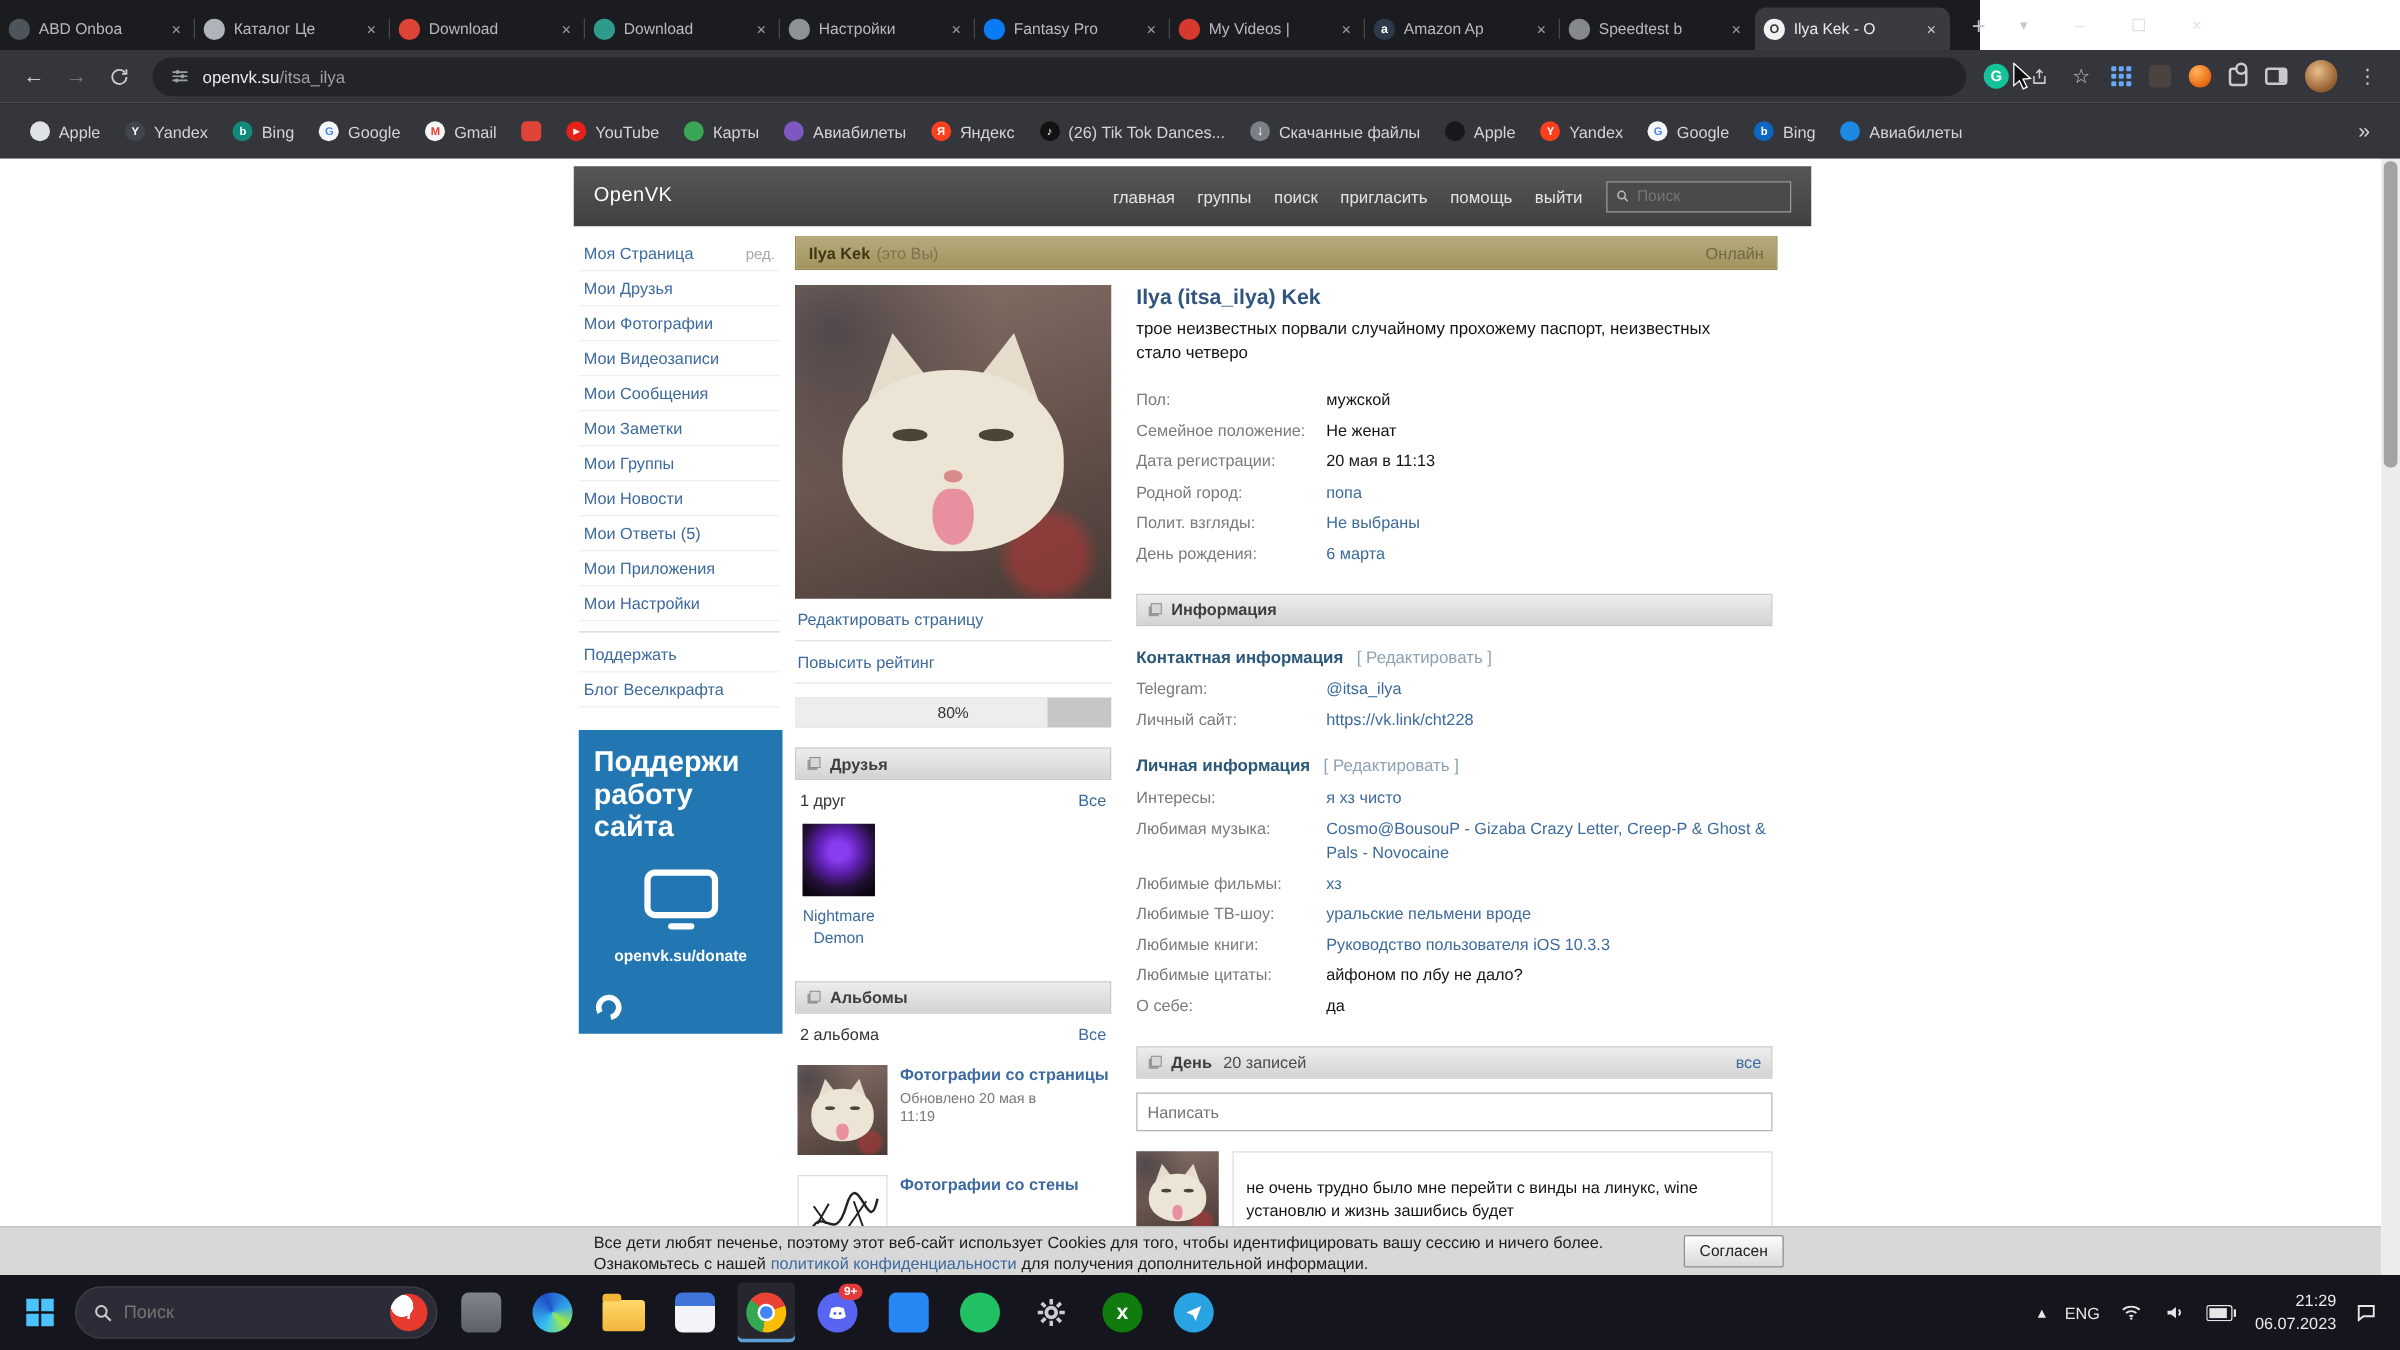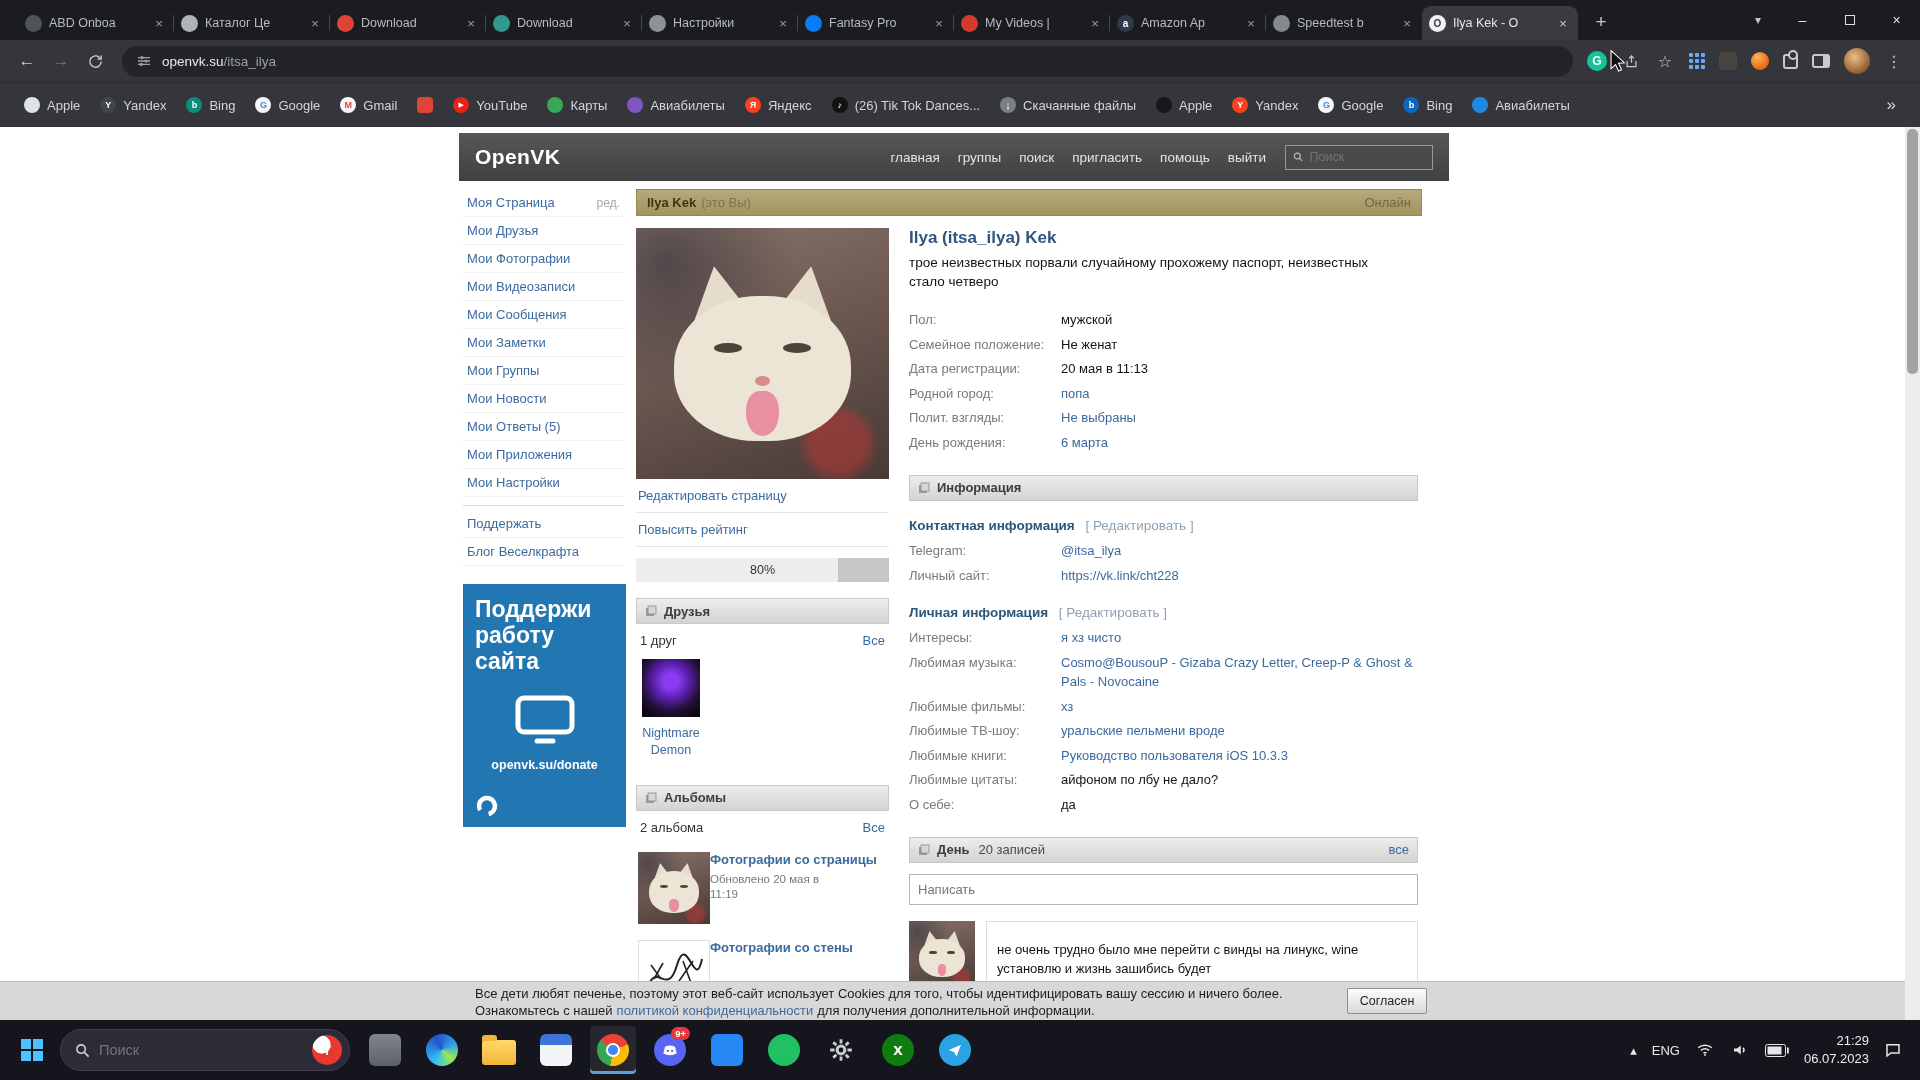--- a/index.html
+++ b/index.html
@@ -1,21 +1,21 @@
 <!DOCTYPE html>
 <html><head>
 <meta charset="utf-8">
 <style>
 *{margin:0;padding:0;box-sizing:border-box}
 html,body{width:1920px;height:1080px;overflow:hidden;font-family:"Liberation Sans","DejaVu Sans",sans-serif;background:#fff}
 .screen{position:relative;width:1920px;height:1080px;background:#fff}
 i,em{font-style:normal}
 
 
-.tabbar{position:absolute;left:0;top:0;width:1920px;height:40px;background:#1b1c20;display:flex;align-items:flex-end;padding-left:18px}
+.tabbar{position:absolute;left:0;top:0;width:1584px;height:40px;background:#1b1c20;display:flex;align-items:flex-end;padding-left:0}
 .tab{position:relative;width:156px;height:34px;display:flex;align-items:center;gap:7px;padding:0 7px;color:#b7bbc0;font-size:12.5px;border-radius:9px 9px 0 0;flex:none}
 .tab.active{background:#3a3b40;color:#e9eaed}
 .tab::before{content:"";position:absolute;left:-1px;top:9px;height:16px;width:1px;background:#45474c}
 .tab:first-child::before,.tab.active::before,.tab.active+.tab::before{display:none}
 .fav{width:17px;height:17px;border-radius:50%;flex:none;display:flex;align-items:center;justify-content:center;font-size:10px;font-weight:bold}
 .tlabel{flex:1;overflow:hidden;white-space:nowrap}
 .tclose{width:16px;height:16px;border-radius:50%;display:flex;align-items:center;justify-content:center;font-size:13px;color:#9aa0a6;flex:none}
 .tab.active .tclose{color:#c8cace}
 .newtab{width:30px;height:30px;margin:0 0 3px 8px;display:flex;align-items:center;justify-content:center;color:#c3c7cc;font-size:19px;border-radius:50%;flex:none}
 .tabbar-right{margin-left:auto;display:flex;align-items:stretch;height:40px}
@@ -57,21 +57,21 @@
 .bi3{background:#f5f6f8;color:#4285f4}.bi4{background:#f5f6f8;color:#ea4335}.bi5{background:#e04438;border-radius:4px}
 .bi6{background:#e62117;color:#fff;font-size:7px}.bi7{background:#3aa757}.bi8{background:#7e57c2}
 .bi9{background:#fc3f1d;color:#fff}.bi10{background:#121212;color:#fff}.bi11{background:#7b8087;color:#fff;font-size:11px}
 .bi12{background:#17181a;color:#eee}.bi13{background:#fc3f1d;color:#fff}.bi14{background:#f5f6f8;color:#4285f4}
 .bi15{background:#0b67c2;color:#fff}.bi16{background:#1e88e5}
 
 
 .viewport{position:absolute;left:0;top:127px;width:1905px;height:893px;background:#fff;overflow:hidden}
 .ovk{position:absolute;left:459px;top:6px;width:990px}
 .ovk-header{height:48px;background:linear-gradient(#575757,#404040);display:flex;align-items:center;padding:0 16px}
-.ovk-logo{color:#fff;font-size:21px;font-weight:bold;letter-spacing:.4px}
+.ovk-logo{color:#fff;font-size:16px;font-weight:normal;letter-spacing:.4px}
 .ovk-nav{margin-left:auto;display:flex;align-items:center}
 .navlink{color:#e3e3e3;font-size:13.5px;padding:6px 9px;white-space:nowrap}
 .ovk-search{margin-left:10px;width:148px;height:25px;background:#4a4a4a;border:1px solid #989898;display:flex;align-items:center;gap:6px;padding:0 7px}
 .ovk-search input{background:transparent;border:none;outline:none;color:#cfcfcf;font-size:12.5px;width:100%;font-family:inherit}
 .ovk-body{display:flex;margin-top:8px}
 
 
 .sidebar{width:165px;flex:none;padding-left:4px}
 .side-row{display:flex;justify-content:space-between;align-items:center;padding:6px 4px;border-bottom:1px solid #f0f0f0;color:#3c6a9e;font-size:13px}
 .side-edit{color:#a7a7a7;font-size:12px}
@@ -112,21 +112,21 @@
 .ratingbar{margin:11px 0 4px;height:24px;background:#c6c6c6;position:relative;font-size:12.5px}
 .ratingfill{position:absolute;left:0;top:0;bottom:0;width:80%;background:#ededed}
 .ratinglabel{position:absolute;inset:0;display:flex;align-items:center;justify-content:center;color:#333}
 .boxhead{height:26px;background:linear-gradient(#ededed,#d3d3d3);border:1px solid #c9c9c9;display:flex;align-items:center;gap:7px;padding:0 8px;font-size:13px;font-weight:bold;color:#3e3e3e;margin-top:16px}
 .secicon{flex:none}
 .boxrow{display:flex;justify-content:space-between;padding:9px 4px;font-size:13px;color:#333}
 .alink{color:#3c6a9e}
 .friend{padding:2px 6px 10px}
 .favatar{width:58px;height:58px;background:radial-gradient(circle at 50% 38%,#8a3cf0 0 16%,#5c1fae 38%,#241038 64%,#0c0613 88%)}
 .fname{margin-top:8px;color:#3c6a9e;font-size:12.5px;line-height:1.35;width:74px;text-align:center;margin-left:-8px}
-.album{display:flex;padding:8px 2px}
+.album{display:flex;gap:10px;padding:8px 2px}
 .album-thumb{width:72px;height:72px;flex:none}
 .scribble{background:#fff;border:1px solid #ddd}
 .album-title{color:#3c6a9e;font-weight:bold;font-size:13px;line-height:1.25}
 .album-meta{color:#777;font-size:11.5px;margin-top:4px;line-height:1.3;max-width:110px}
 
 
 .fullname{color:#31557f;font-size:17px;font-weight:bold}
 .statusline{margin-top:6px;font-size:13.5px;color:#141414;line-height:1.4;max-width:480px}
 .itable{margin-top:16px}
 .irow{display:flex;padding:2.5px 0;font-size:13px;line-height:1.5}

